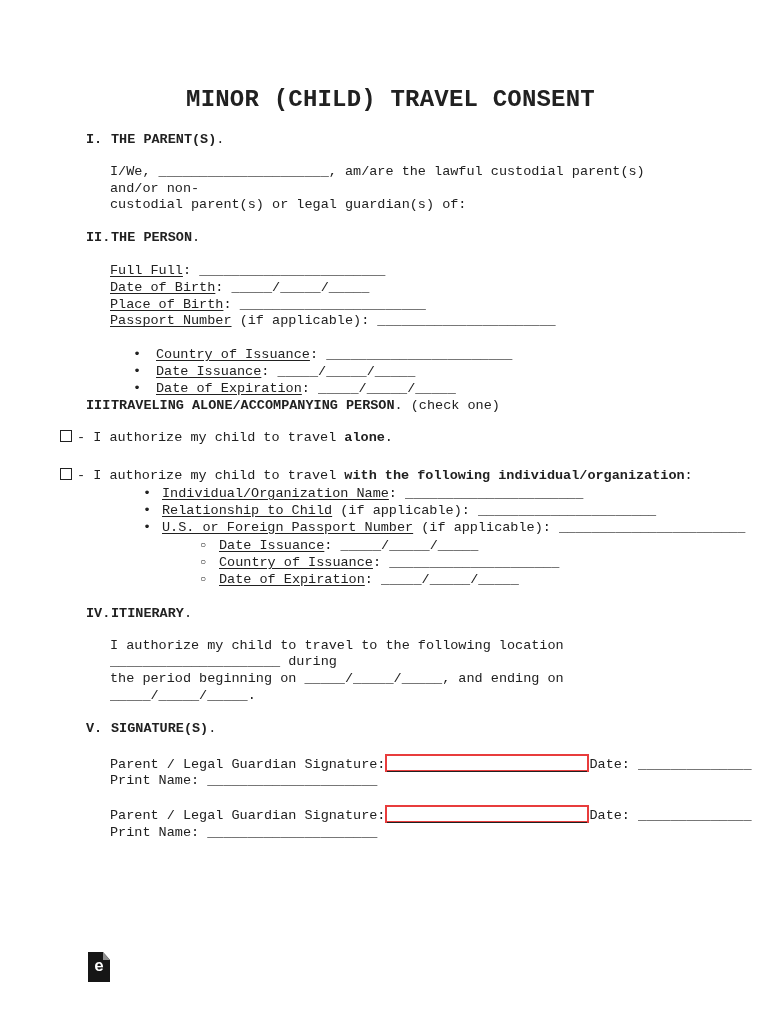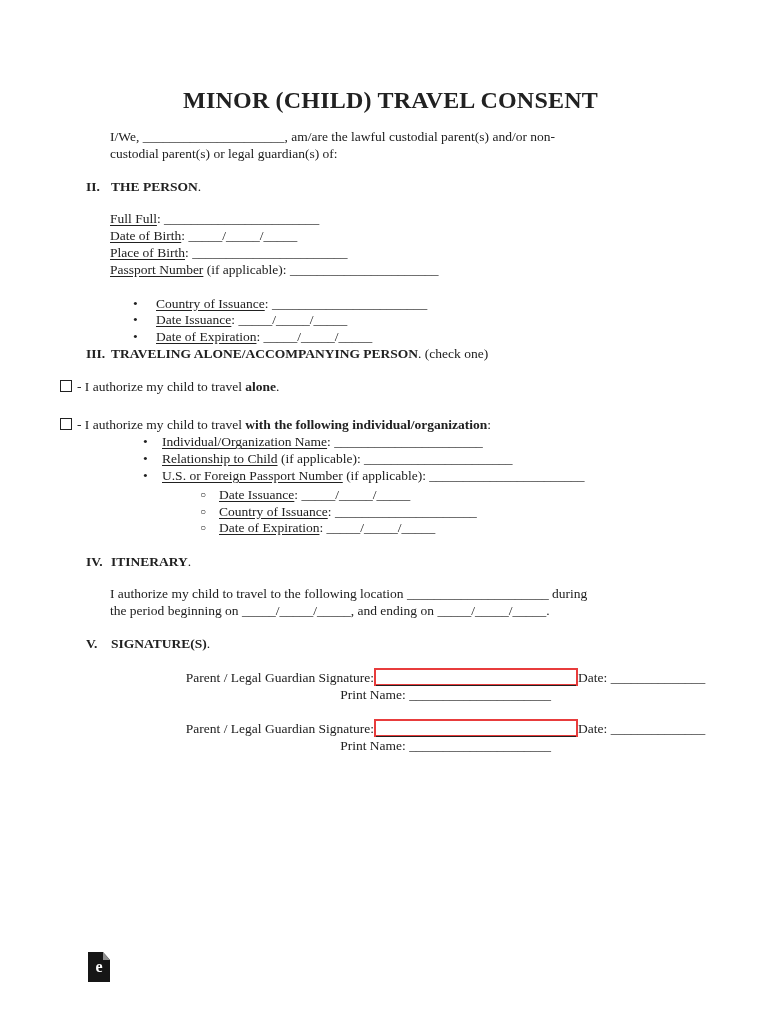--- a/index.html
+++ b/index.html
@@ -3,42 +3,42 @@
 <meta charset="utf-8">
 <style>
   html,body { margin:0; padding:0; background:#ffffff; }
   .page {
     position:relative;
     width:781px; height:1016px;
     background:#ffffff;
     box-sizing:border-box;
     padding-top:86px;
     overflow:hidden;
-    font-family:Liberation Serif, serif;
+    font-family:Liberation Mono, monospace;
     font-size:13.5px;
     line-height:16.8px;
     color:#212121;
   }
   .title { text-align:center; font-size:24px; line-height:28px; font-weight:bold; letter-spacing:0.2px; }
   .h { margin-left:86px; font-weight:bold; }
   .h .num { display:inline-block; width:25px; }
   .n { font-weight:normal; }
   .b { font-weight:bold; }
   .u { text-decoration:underline; text-underline-offset:2px; }
   .p  { margin-left:110px; width:580px; }
   .fline { margin-left:110px; }
   .li  { margin-left:133px; }
   .li .m { display:inline-block; width:23px; }
   .li3 { margin-left:143px; }
   .li3 .m { display:inline-block; width:19px; }
   .lo  { margin-left:200px; }
   .lo .m { display:inline-block; width:19px; font-size:10px; vertical-align:1px; }
   .cbrow { margin-left:60px; }
   .cb { display:inline-block; width:10px; height:10px; border:1.4px solid #212121; vertical-align:-1px; margin-right:5px; background:#fff; }
-  .sigrow { margin-left:110px;text-align:center; }
+  .sigrow { margin-left:110px; }
   .sigbox { display:inline-block; width:200px; height:14px; border:2px solid #e83c3c; vertical-align:-4px; position:relative; background:#fff; }
   .sigbox .sline { position:absolute; left:0; right:0; bottom:-2px; border-bottom:1.6px solid #212121; }
   #h1 { margin-top:18px; }
   #p1 { margin-top:15px; }
   #h2 { margin-top:16px; }
   #minor-fields { margin-top:16px; }
   #minor-bullets { margin-top:17px; }
   #h3 { }
   #cb1 { margin-top:16px; }
   #cb2 { margin-top:21px; }
@@ -57,20 +57,21 @@
   .logo .letter { position:absolute; left:0; right:0; top:5px; text-align:center; color:#ffffff;
                font-weight:bold; font-size:16px; line-height:20px; }
 </style>
 </head>
 <body>
 
 <div class="page">
 
   <div class="title">MINOR (CHILD) TRAVEL CONSENT</div>
 
+  <div class="h" id="h1"><span class="num">I.</span><span><span>THE PARENT(S)</span><span class="n">.</span></span></div>
 
   <div class="p" id="p1"><span>I/We, </span><span class="blank">_____________________</span><span>, am/are the lawful custodial parent(s) and/or non-</span><br><span>custodial parent(s) or legal guardian(s) of:</span></div>
 
   <div class="h" id="h2"><span class="num">II.</span><span><span>THE PERSON</span><span class="n">.</span></span></div>
 
   <div id="minor-fields">
     <div class="fline"><span class="u">Full Full</span><span>: </span><span class="blank">_______________________</span></div>
     <div class="fline"><span class="u">Date of Birth</span><span>: </span><span class="blank">_____/_____/_____</span></div>
     <div class="fline"><span class="u">Place of Birth</span><span>: </span><span class="blank">_______________________</span></div>
     <div class="fline"><span class="u">Passport Number</span><span> (if applicable): </span><span class="blank">______________________</span></div>

